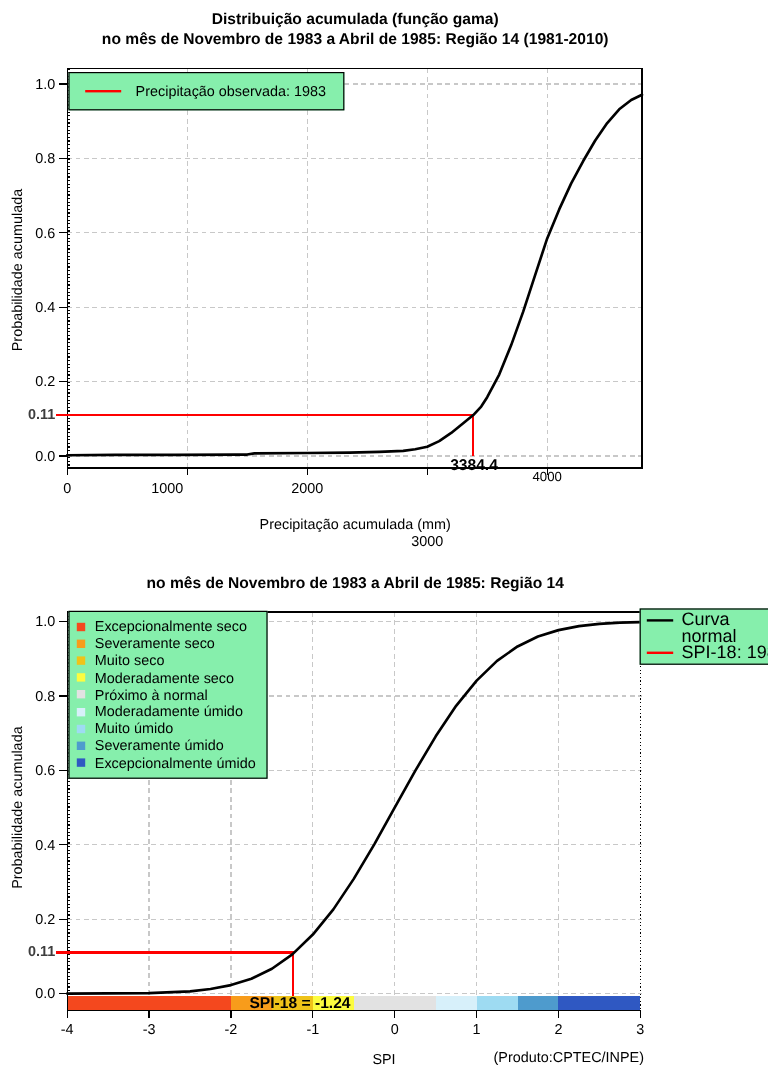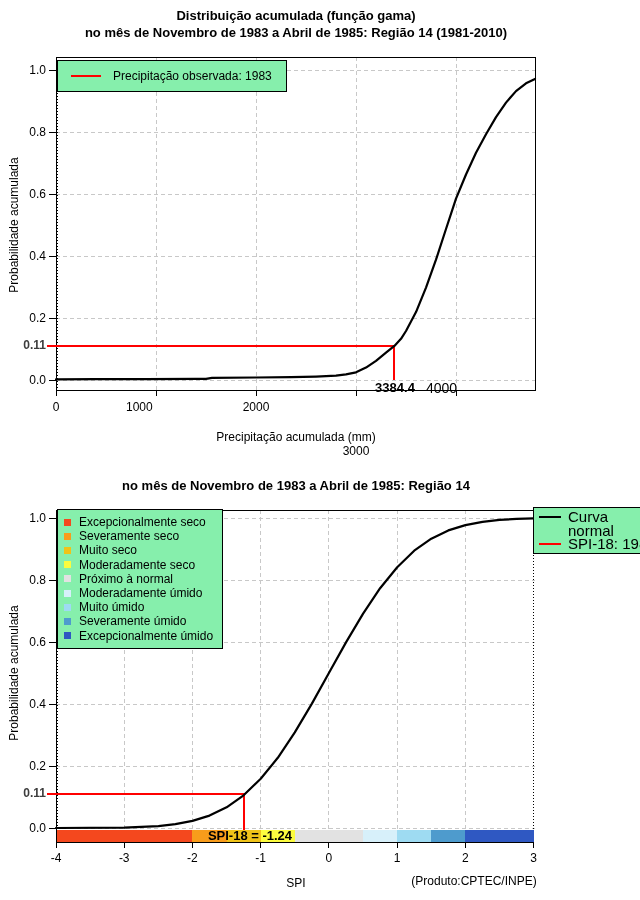--- a/index.html
+++ b/index.html
@@ -159,28 +159,28 @@
       <span class="clsample" style="background:transparent;"></span>
       <span>normal</span>
     </div>
     <div class="clrow">
       <span class="clsample" style="background-color: rgb(255, 0, 0);"></span>
       <span>SPI-18: 1983</span>
     </div>
   </div>
 
   <div class="abs anno" style="left:185px;top:829px;width:130px;">SPI-18 = -1.24</div>
-  <div class="abs axlab xlab" style="top:876px;">SPI</div>
+  <div class="abs axlab xlab" style="top:876px;padding-left:24px;">SPI</div>
   <div class="abs axlab ylab" style="top:666px;">Probabilidade acumulada</div>
   <div id="credit" class="abs">(Produto:CPTEC/INPE)</div>
 <div class="abs" style="left: 26px; top: 400px; width: 60px; text-align: center; font-size: 12px;">0</div>
     <div class="abs" style="left: 126px; top: 400px; width: 60px; font-size: 12px;">1000</div>
     <div class="abs" style="left: 226px; top: 400px; width: 60px; text-align: center; font-size: 12px;">2000</div>
     <div class="abs" style="left: 326px; top: 400px; width: 60px; text-align: center; font-size: 12px; margin-top: 44px;">3000</div>
-    <div class="abs" style="left: 426px; top: 380px; width: 60px; text-align: left; font-size: 14px;">4000</div>
+    <div class="abs" style="left: 426px; top: 392px; width: 60px; text-align: center; font-size: 11px;">4000</div>
     <div class="abs" style="left: 0px; top: 373px; width: 46px; text-align: right; font-size: 12px;">0.0</div>
     <div class="abs" style="left: 0px; top: 311px; width: 46px; text-align: right; font-size: 12px;">0.2</div>
     <div class="abs" style="left: 0px; top: 249px; width: 46px; text-align: right; font-size: 12px;">0.4</div>
     <div class="abs" style="left: 0px; top: 187px; width: 46px; text-align: right; font-size: 12px;">0.6</div>
     <div class="abs" style="left: 0px; top: 125px; width: 46px; text-align: right; font-size: 12px;">0.8</div>
     <div class="abs" style="left: 0px; top: 63px; width: 46px; text-align: right; font-size: 12px;">1.0</div>
     <div class="abs" style="left: 0px; top: 337.9px; width: 46px; text-align: right; font-size: 12px; font-weight: bold; color: rgb(61, 61, 61);">0.11</div>
     <div class="abs" style="left: 26px; top: 851px; width: 60px; text-align: center; font-size: 12px;">-4</div>
     <div class="abs" style="left: 94.2336px; top: 851px; width: 60px; text-align: center; font-size: 12px;">-3</div>
     <div class="abs" style="left: 162.467px; top: 851px; width: 60px; text-align: center; font-size: 12px;">-2</div>

